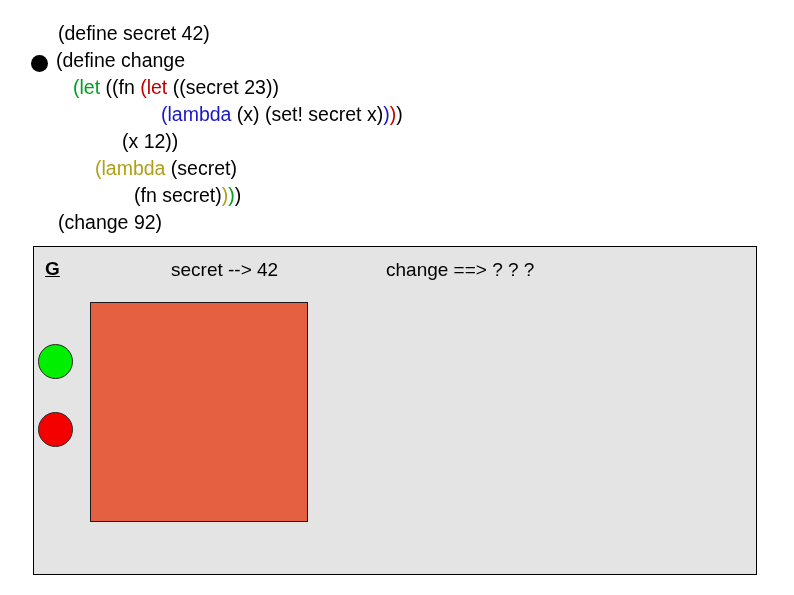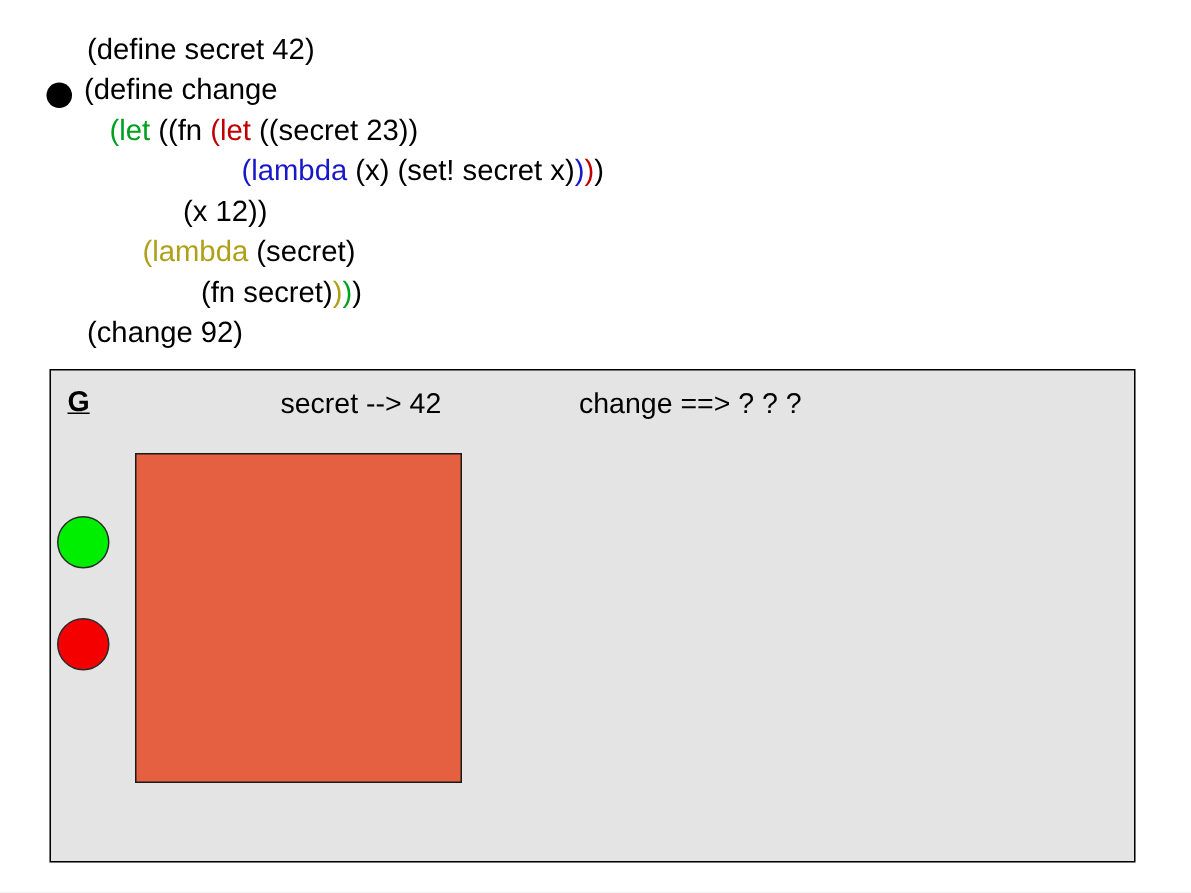--- a/index.html
+++ b/index.html
@@ -73,21 +73,20 @@
 
   #global-label {
     left: 11px;
     top: 11px;
     font-weight: bold;
     text-decoration: underline;
   }
   #binding-secret {
     left: 137px;
     top: 12px;
-    margin-left: 16px;
   }
   #binding-change {
     left: 352px;
     top: 12px;
     text-align: center;
   }
 
   .env-circle {
     position: absolute;
     width: 35px;

